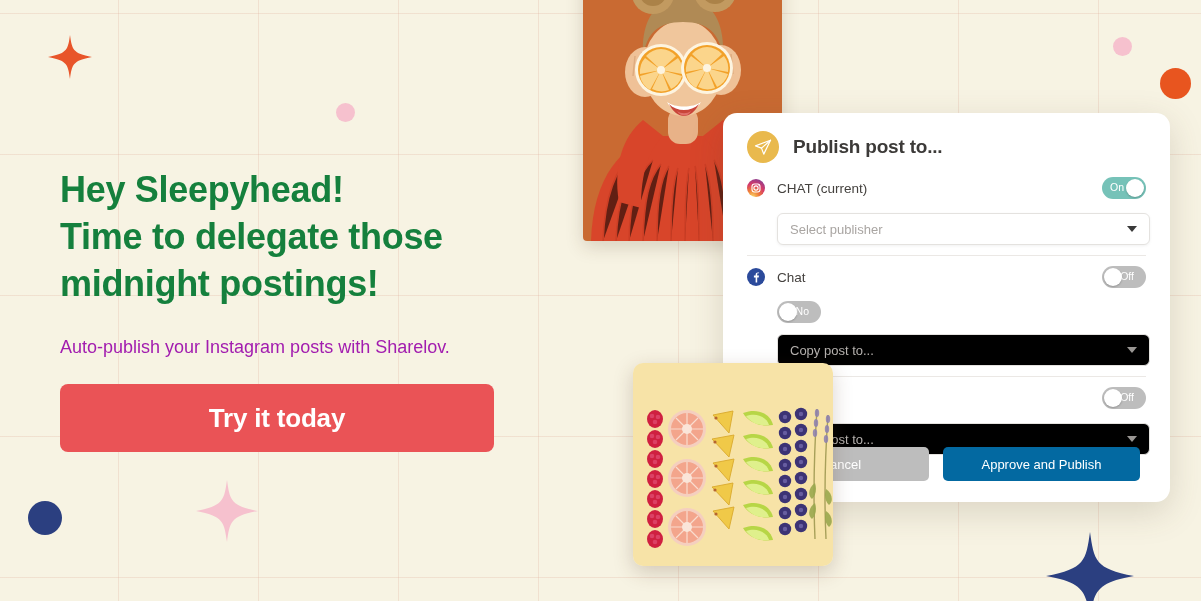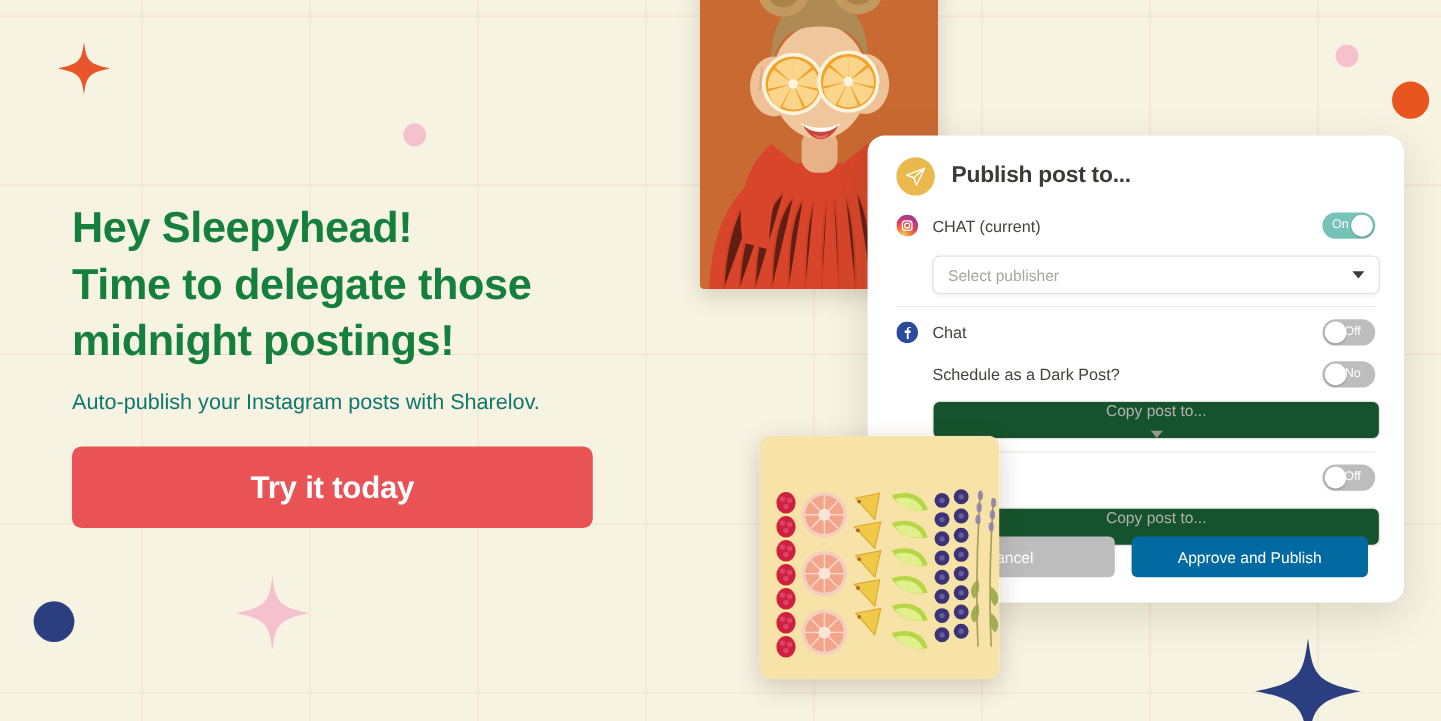--- a/index.html
+++ b/index.html
@@ -35,24 +35,24 @@
   .copy { position: absolute; left: 60px; top: 166px; width: 520px; }
   .headline {
     font-size: 36px;
     line-height: 47px;
     font-weight: 700;
     color: #15803d;
     letter-spacing: -0.3px;
     white-space: pre-line;
   }
   .subhead {
-    margin-top: 16px;
+    margin-top: 28px;
     font-size: 18px;
     line-height: 25px;
-    color: #0f766e;
+    color: #a21caf;
     font-weight: 400;
   }
   .cta {
     display: block;
     margin-top: 24px;
     width: 434px;
     height: 68px;
     background: #ea5356;
     color: #ffffff;
     border: none;
@@ -174,21 +174,21 @@
     width: 373px;
     height: 32px;
     border-radius: 6px;
     display: flex; align-items: center;
     padding: 0 12px;
     font-size: 13px;
     cursor: pointer;
     position: relative;
   }
   .select.white { background: #ffffff; border: 1px solid #e4e2df; box-shadow: 0 1px 3px rgba(0,0,0,0.06); }
-  .select.grey  { background: #14532d; border: 1px solid #e4e2df; flex-direction: column; }
+  .select.grey  { background: #000000; border: 1px solid #e4e2df; }
   .select .ph { color: #a9a5a2; flex: 1 1 auto; }
   .select.grey .ph { color: #b5b1ae; }
   .caret {
     width: 0; height: 0;
     border-left: 5px solid transparent;
     border-right: 5px solid transparent;
     border-top: 6px solid #3a3a3a;
     flex: 0 0 auto;
   }
   .select.grey .caret { border-top-color: #9a9794; }
@@ -392,21 +392,20 @@
           </svg>
         </span>
         <span class="chan-label">Chat</span>
         <span class="toggle off">
           <span class="tlabel">Off</span>
           <span class="knob"></span>
         </span>
       </div>
 
       <div class="sub-row">
-        <span class="sub-label">Schedule as a Dark Post?</span>
         <span class="toggle off">
           <span class="tlabel">No</span>
           <span class="knob"></span>
         </span>
       </div>
 
       <div class="select grey">
         <span class="ph">Copy post to...</span>
         <span class="caret"></span>
       </div>

